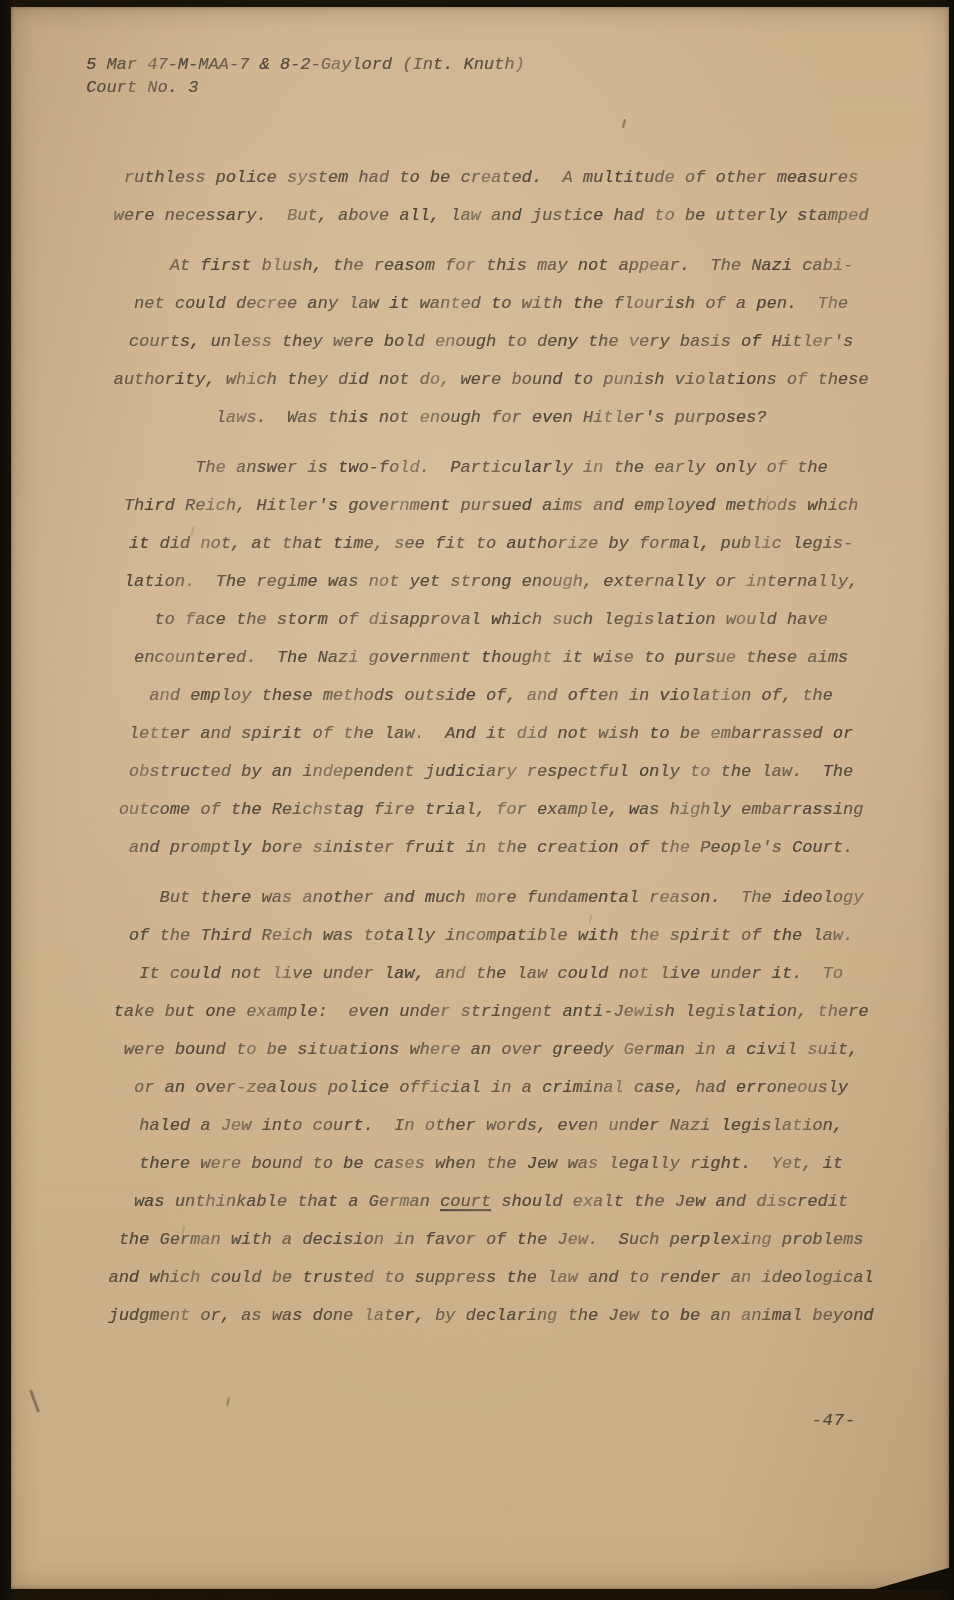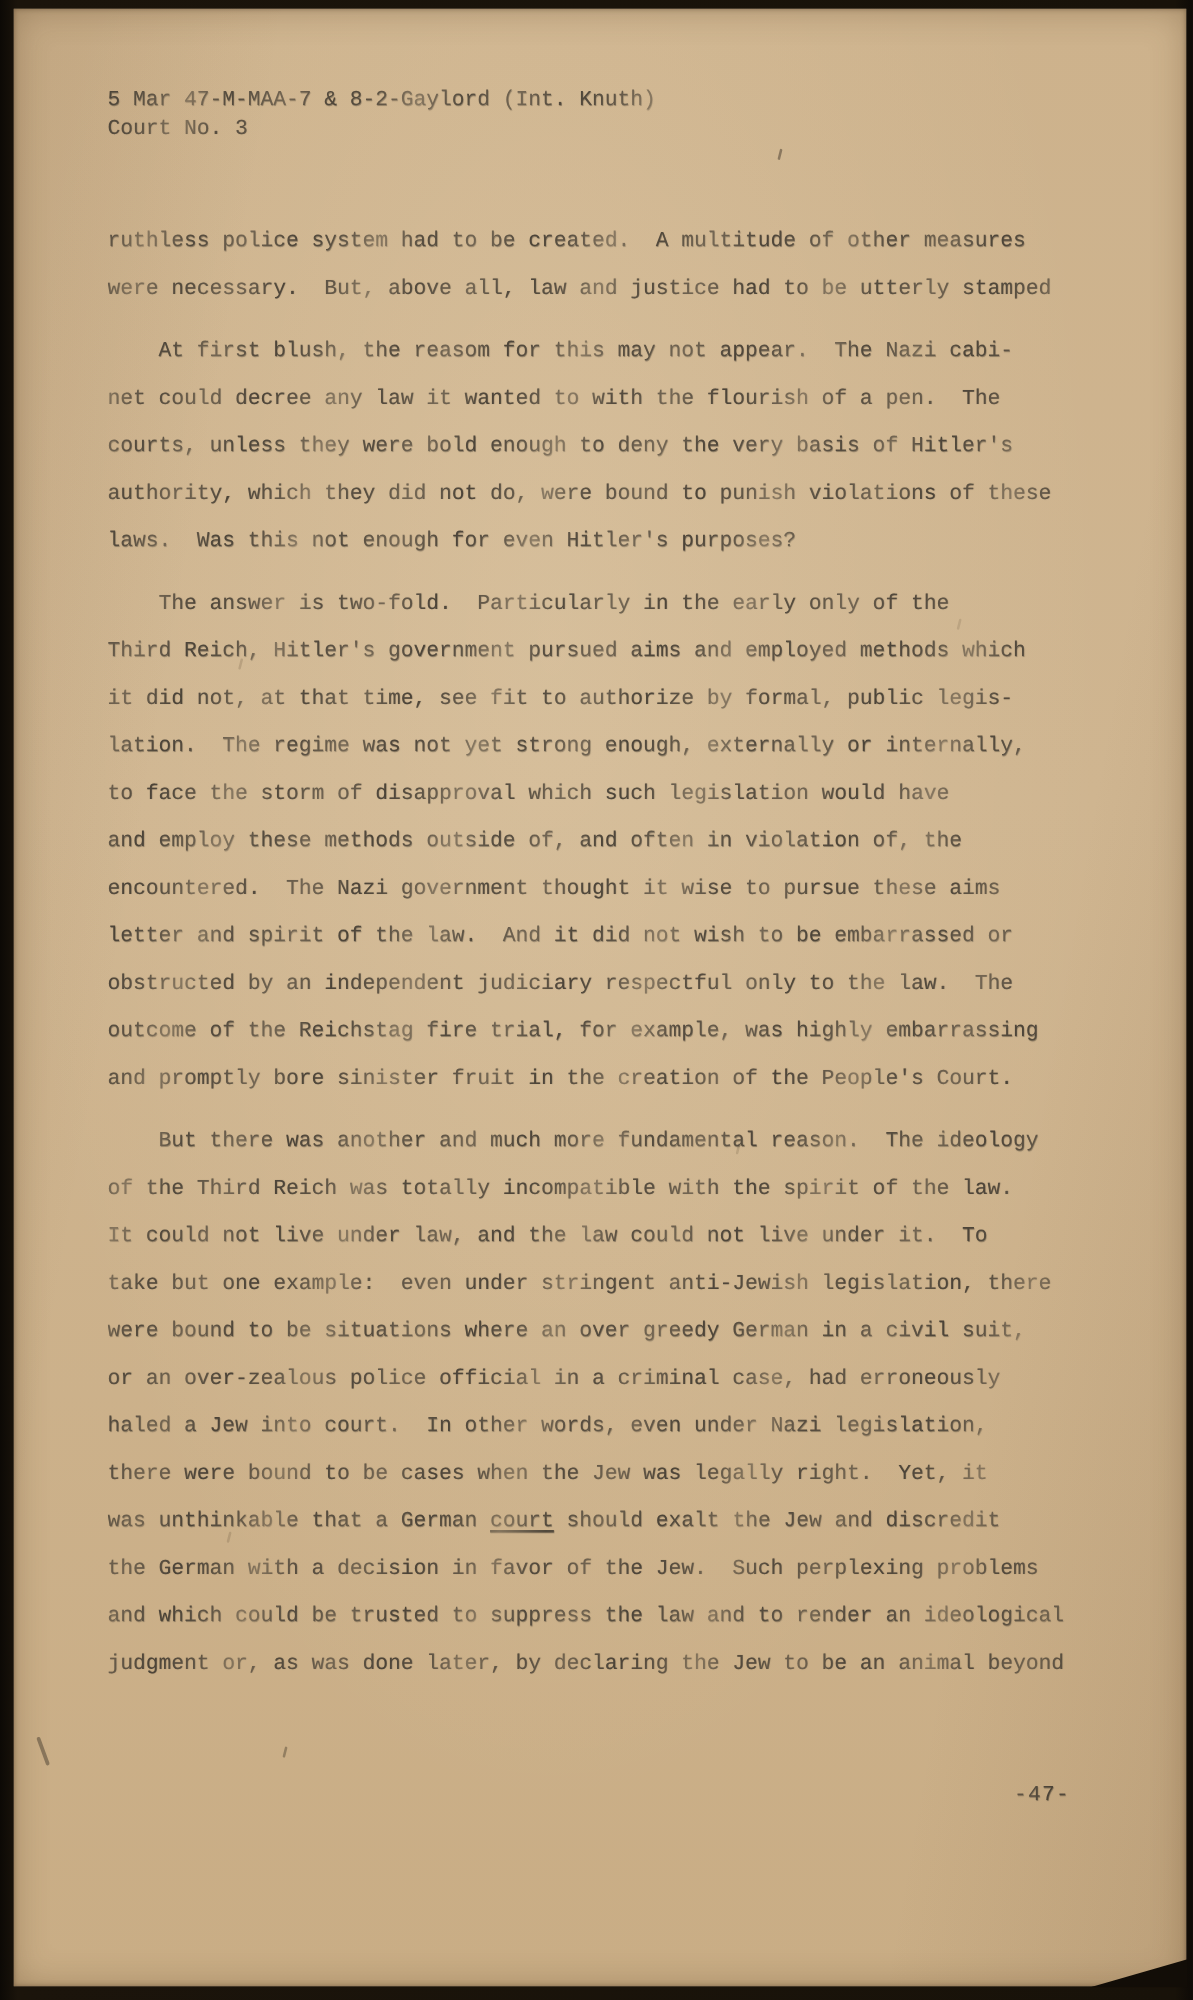--- a/index.html
+++ b/index.html
@@ -28,39 +28,41 @@
       radial-gradient(ellipse at 46% 32%, rgba(255,243,216,0.16), rgba(255,243,216,0) 62%),
       linear-gradient(100deg, rgba(110,80,50,0.12), rgba(110,80,50,0) 18%, rgba(110,80,50,0) 80%, rgba(110,80,50,0.14)),
       linear-gradient(180deg, #cdb28c 0%, #cfb590 40%, #c9ad85 100%);
     box-shadow:
       inset 0 0 28px rgba(82,56,28,0.32),
       inset 0 0 4px rgba(60,40,20,0.45);
   }
   .content {
     position: absolute;
     left: 75px;
-    top: 62px;
+    top: 46px;
     width: 810px;
     color: #443d33;
     font-size: 17px;
     text-shadow: 0.4px 0.4px 0.6px rgba(66,58,47,0.55);
     -webkit-mask-image: repeating-linear-gradient(105deg,
       rgba(0,0,0,0.95) 0px, rgba(0,0,0,0.78) 38px, rgba(0,0,0,0.52) 62px,
       rgba(0,0,0,0.9) 98px, rgba(0,0,0,0.66) 140px, rgba(0,0,0,0.95) 180px);
     mask-image: repeating-linear-gradient(105deg,
       rgba(0,0,0,0.95) 0px, rgba(0,0,0,0.78) 38px, rgba(0,0,0,0.52) 62px,
       rgba(0,0,0,0.9) 98px, rgba(0,0,0,0.66) 140px, rgba(0,0,0,0.95) 180px);
+    font-style: italic;
   }
   .header-line {
     white-space: pre;
     height: 23px;
     line-height: 23px;
   }
   .doc-body {
     margin-top: 60px;
+    text-align: center;
   }
   .paragraph + .paragraph {
     margin-top: 12px;
   }
   .line {
     white-space: pre;
     height: 38px;
     line-height: 38px;
   }
   .underlined {
@@ -137,22 +139,22 @@
             <div class="line">courts, unless they were bold enough to deny the very basis of Hitler's</div>
             <div class="line">authority, which they did not do, were bound to punish violations of these</div>
             <div class="line">laws.  Was this not enough for even Hitler's purposes?</div>
           </div>
           <div class="paragraph">
             <div class="line">    The answer is two-fold.  Particularly in the early only of the</div>
             <div class="line">Third Reich, Hitler's government pursued aims and employed methods which</div>
             <div class="line">it did not, at that time, see fit to authorize by formal, public legis-</div>
             <div class="line">lation.  The regime was not yet strong enough, externally or internally,</div>
             <div class="line">to face the storm of disapproval which such legislation would have</div>
+            <div class="line">encountered.  The Nazi government thought it wise to pursue these aims</div>
             <div class="line">and employ these methods outside of, and often in violation of, the</div>
-            <div class="line">encountered.  The Nazi government thought it wise to pursue these aims</div>
             <div class="line">letter and spirit of the law.  And it did not wish to be embarrassed or</div>
             <div class="line">obstructed by an independent judiciary respectful only to the law.  The</div>
             <div class="line">outcome of the Reichstag fire trial, for example, was highly embarrassing</div>
             <div class="line">and promptly bore sinister fruit in the creation of the People's Court.</div>
           </div>
           <div class="paragraph">
             <div class="line">    But there was another and much more fundamental reason.  The ideology</div>
             <div class="line">of the Third Reich was totally incompatible with the spirit of the law.</div>
             <div class="line">It could not live under law, and the law could not live under it.  To</div>
             <div class="line">take but one example:  even under stringent anti-Jewish legislation, there</div>

